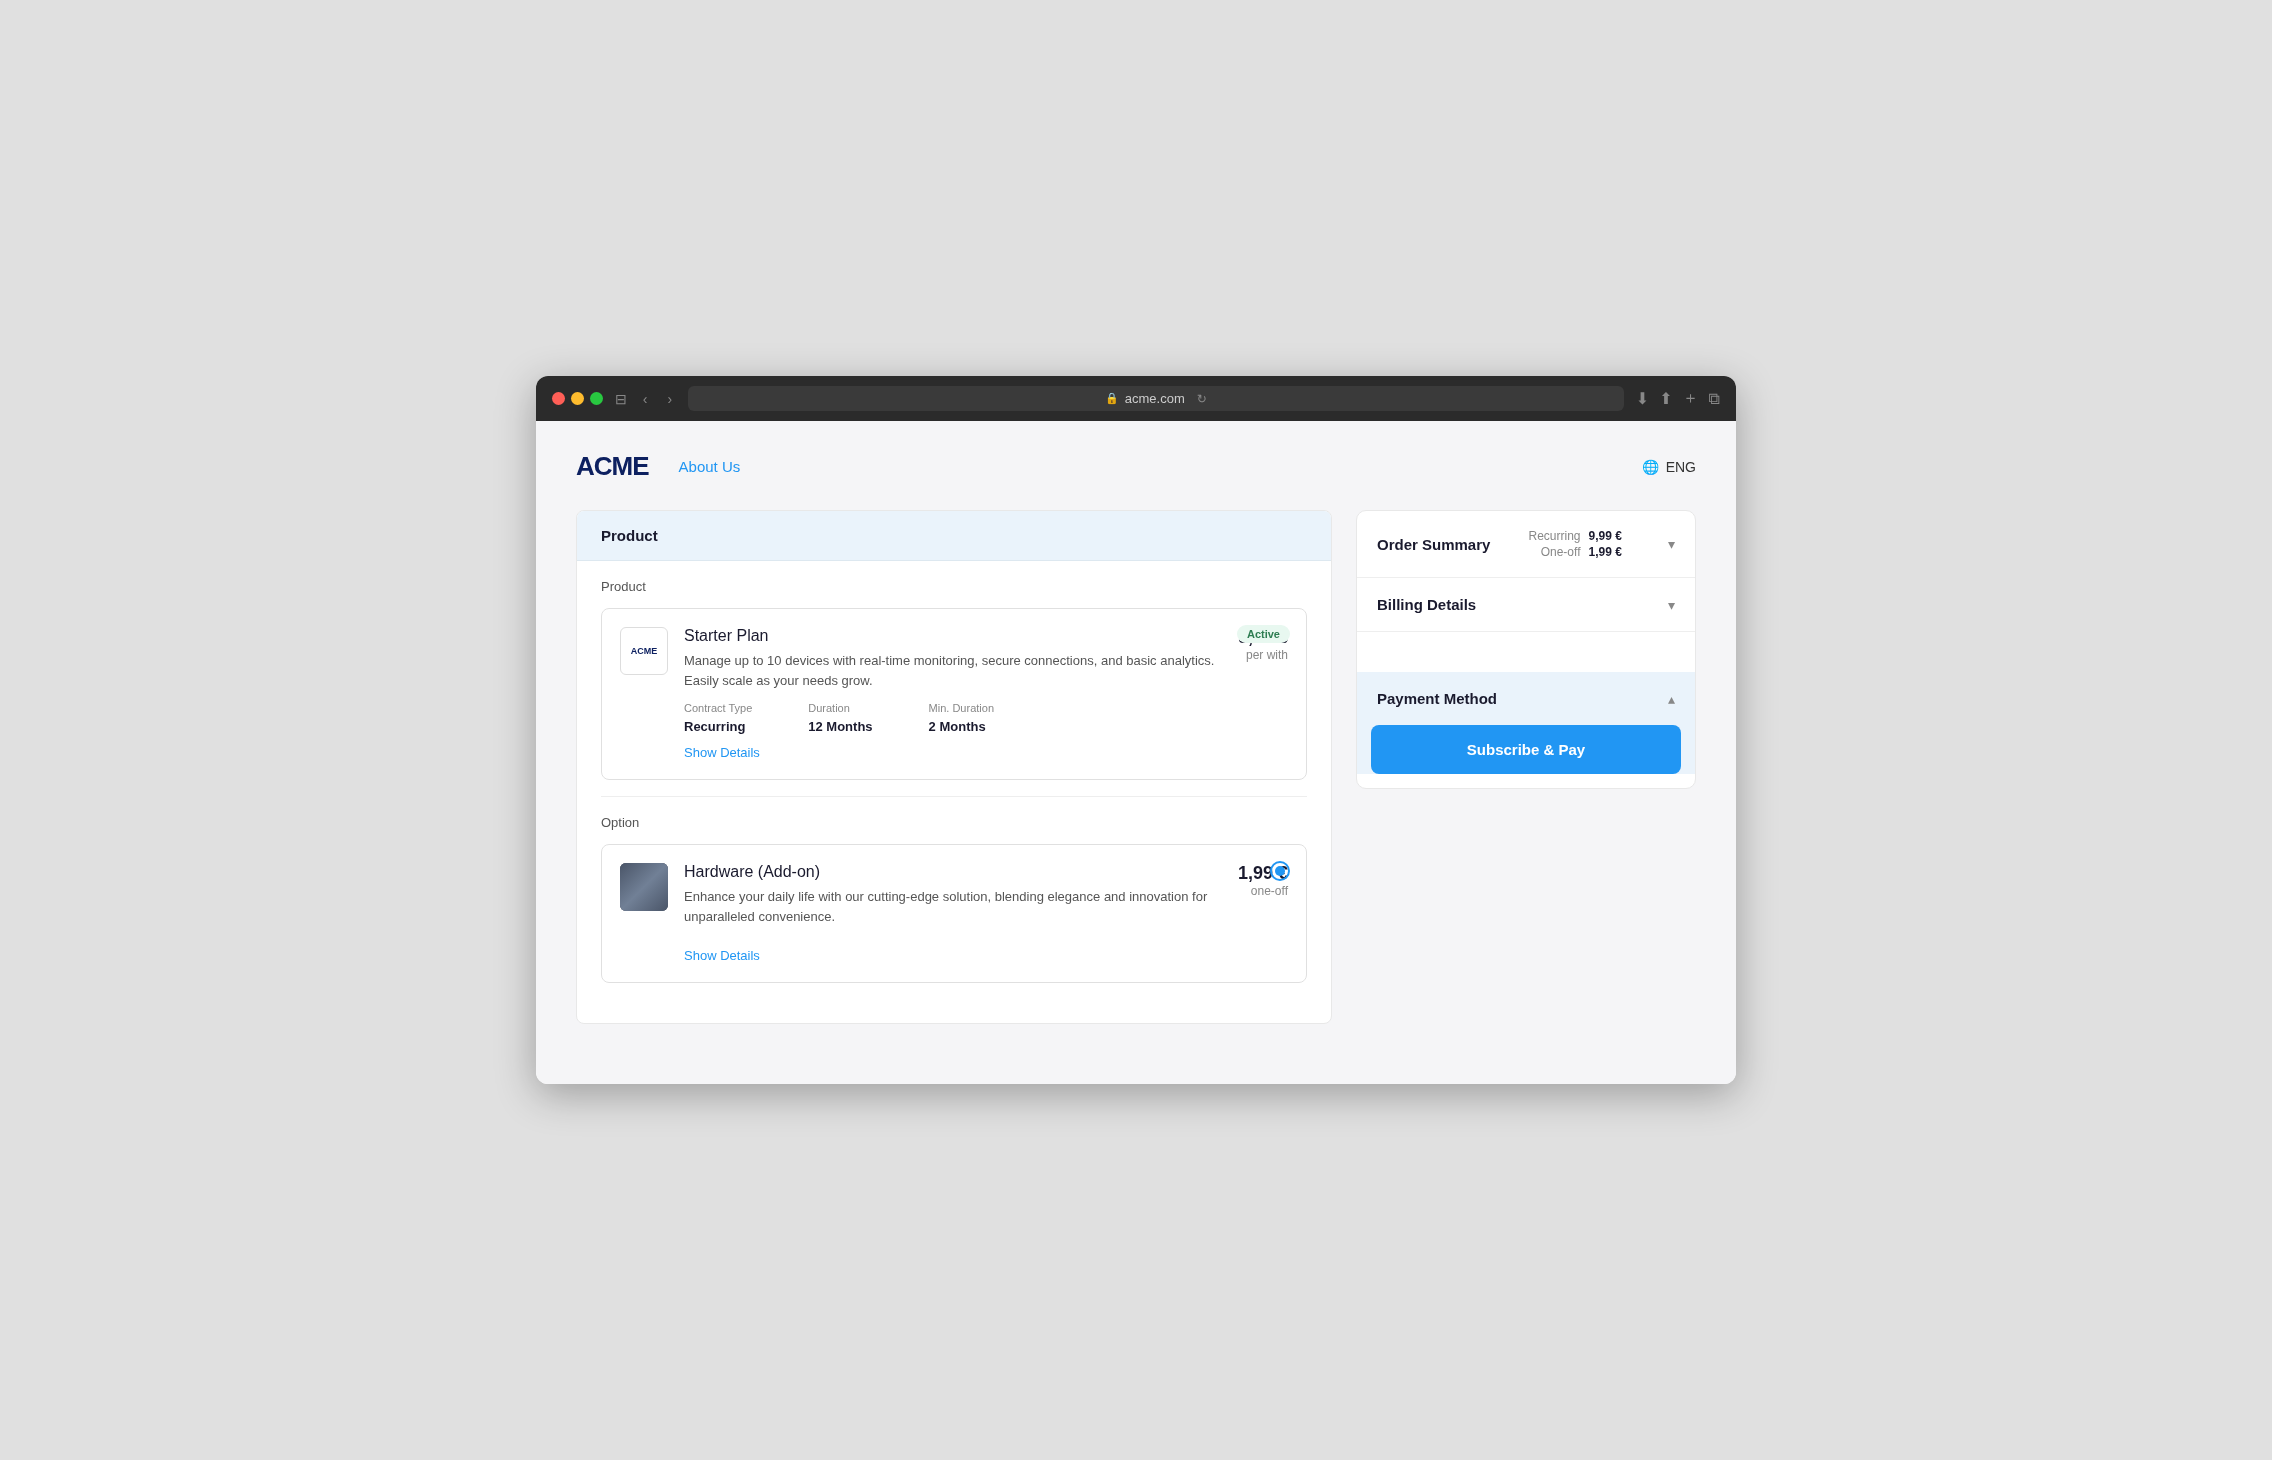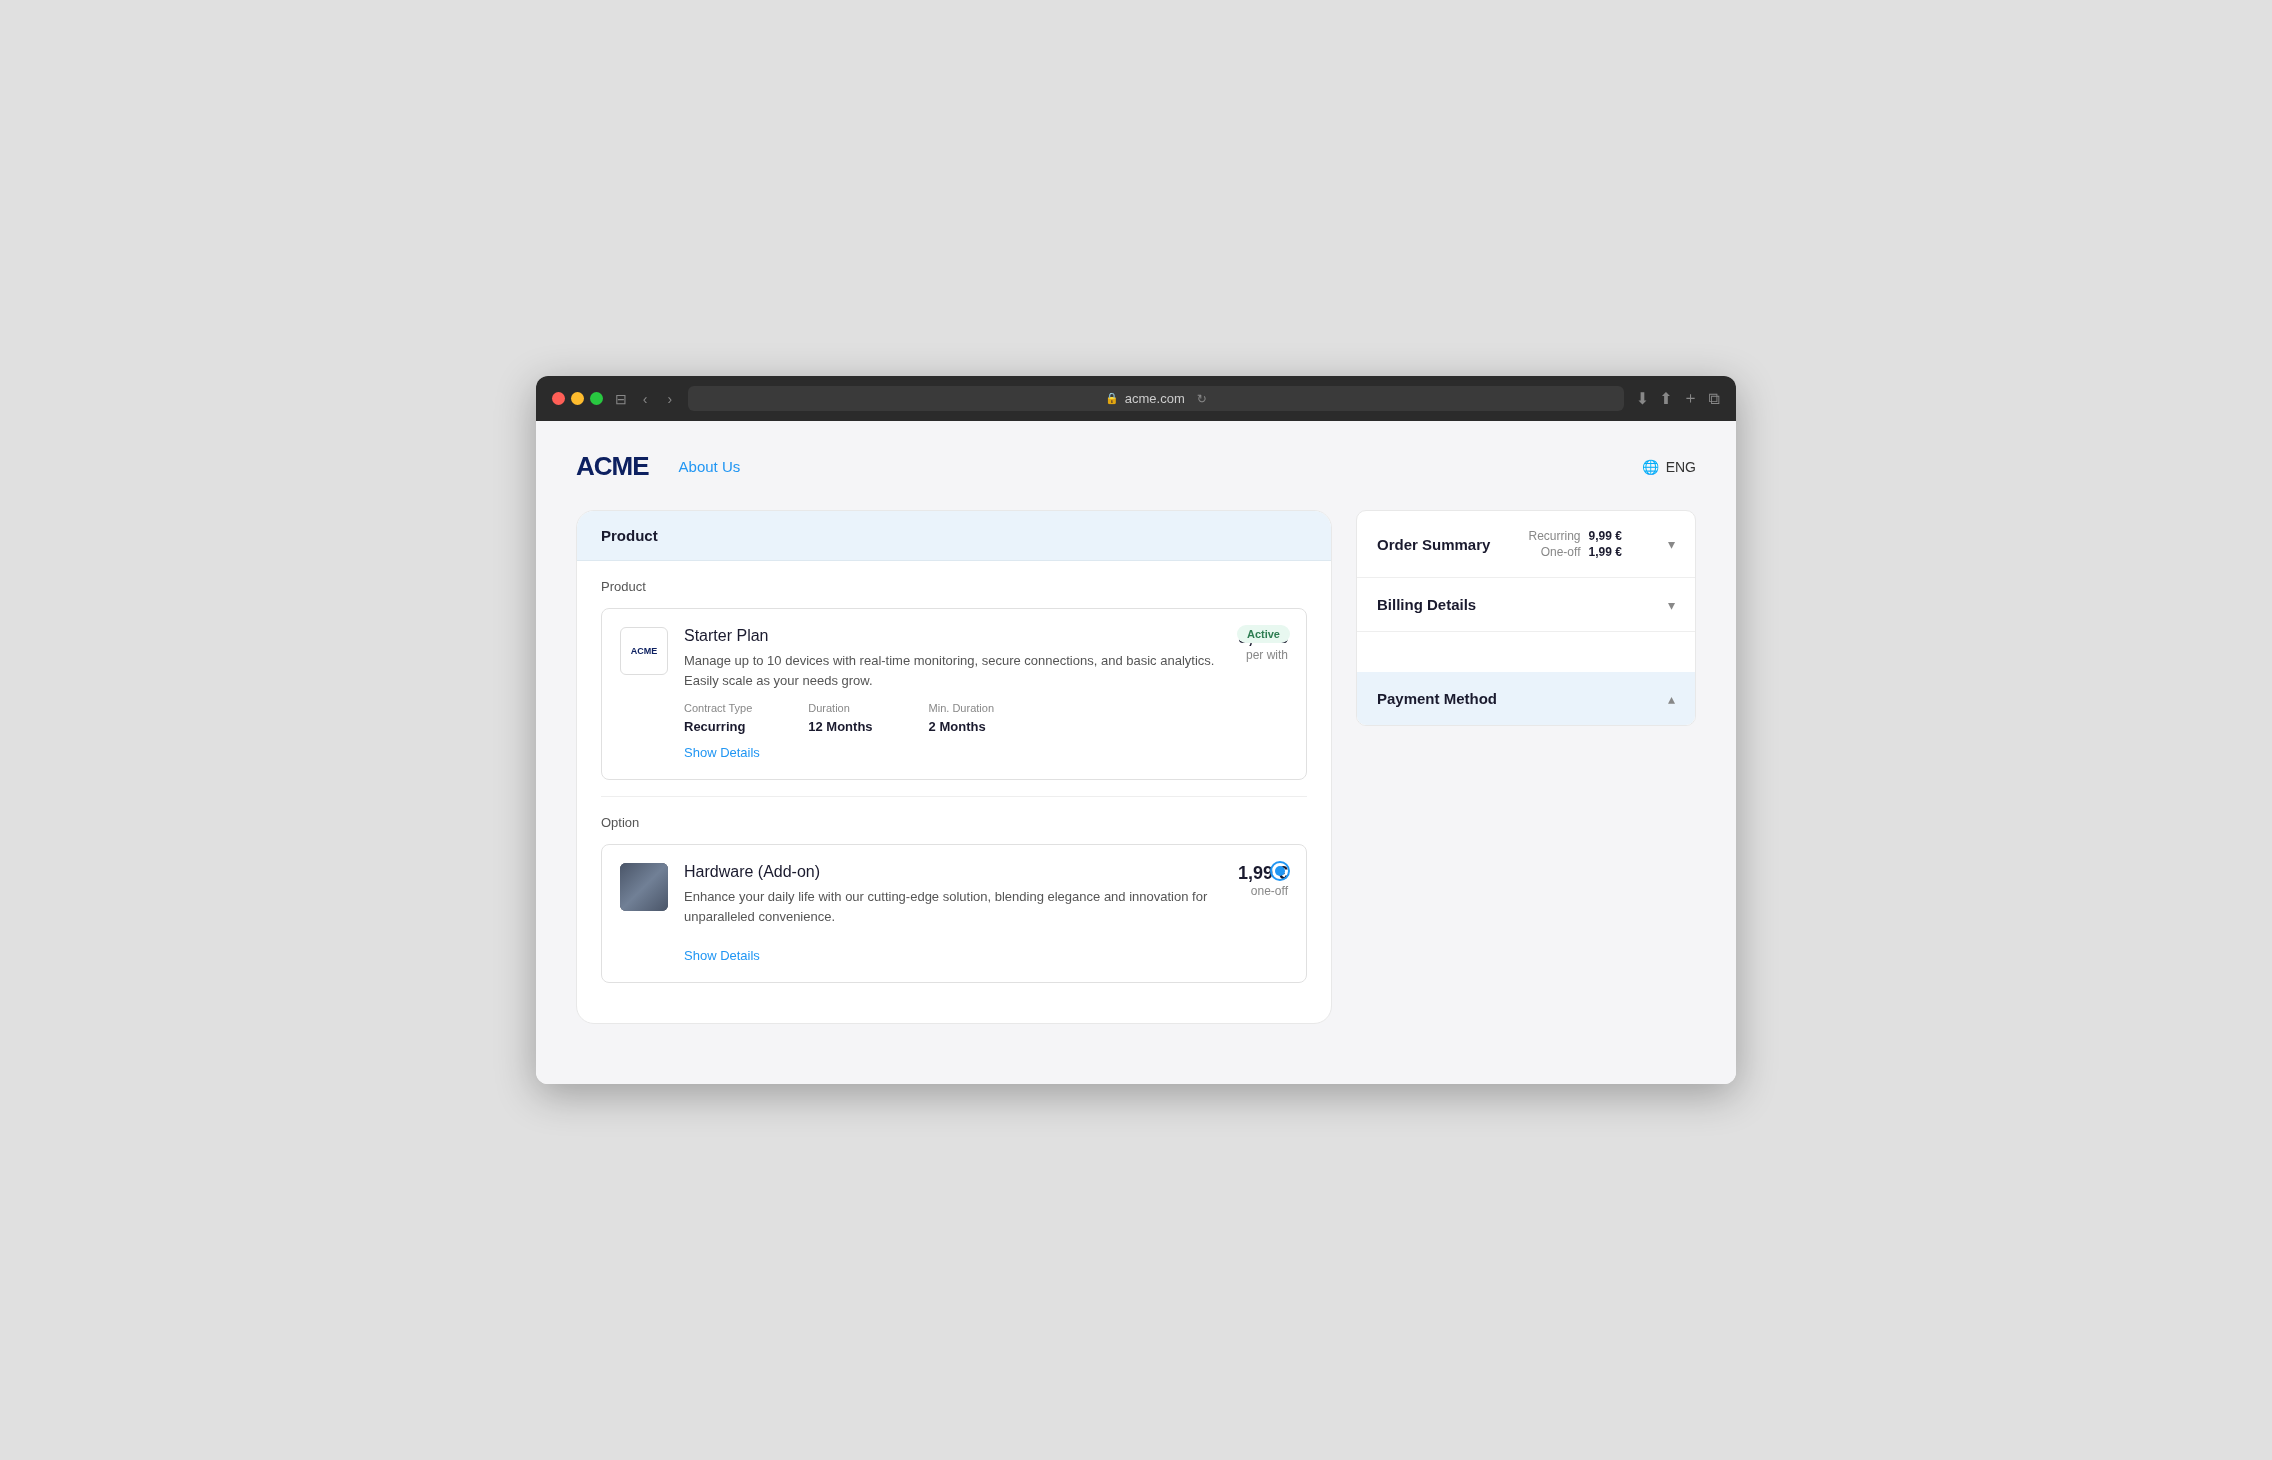--- a/index.html
+++ b/index.html
@@ -113,21 +113,21 @@
     
     .main-layout {
       display: flex;
       gap: 24px;
       align-items: flex-start;
     }
     
     .product-panel {
       flex: 1;
       background: #fff;
-      border-radius: 18px;
+      border-radius: 8px;
       overflow: hidden;
       border: 1px solid #e8e8e8;
     }
     .product-header {
       background: #eaf3fb;
       padding: 16px 24px;
       font-size: 15px;
       font-weight: 600;
       color: #1a1a2e;
       border-bottom: 1px solid #dde8f0;
@@ -544,17 +544,18 @@
           <span class="chevron">▾</span>
         </div>
 
         <div class="payment-section">
           <div class="payment-header">
             <div class="payment-title">Payment Method</div>
             <span class="chevron">▴</span>
           </div>
 
 
+          <button class="subscribe-btn">Subscribe &amp; Pay</button>
         </div>
       </div>
     </div>
   </div>
 </div>
 
 </body></html>

